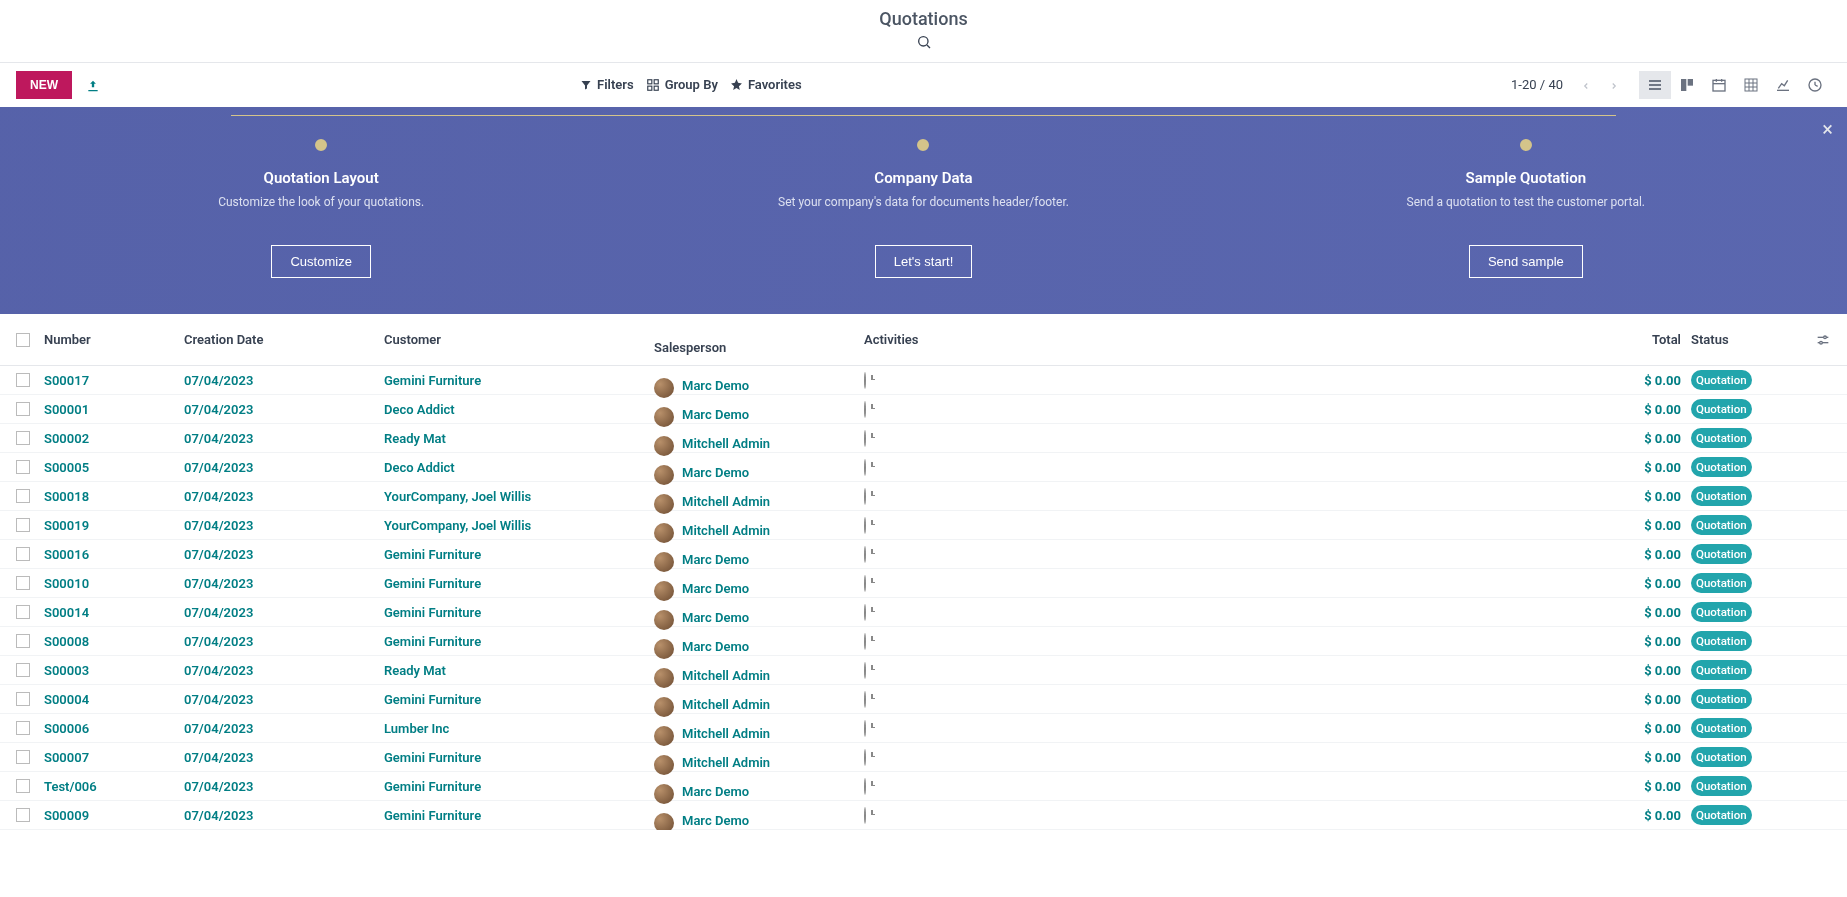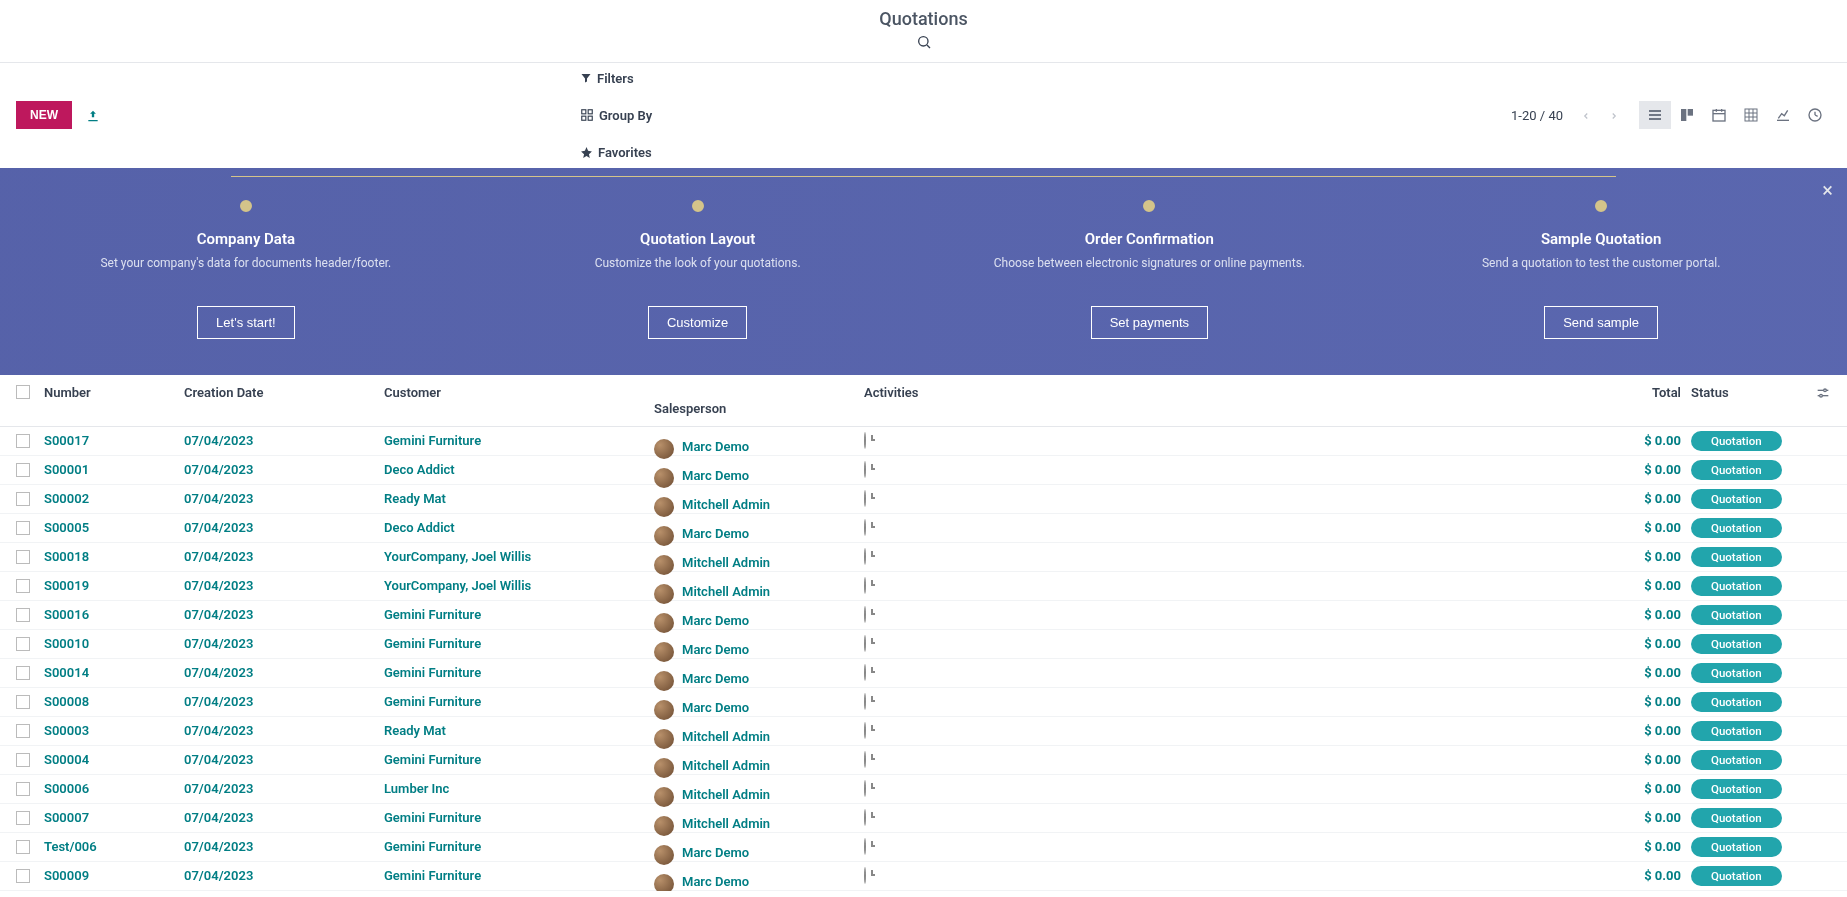--- a/index.html
+++ b/index.html
@@ -7,61 +7,61 @@
 
 .header-row { display: flex; align-items: center; padding: 8px 16px; border-bottom: 1px solid #e5e7eb; flex-direction: column; }
 .page-title { font-size: 18px; font-weight: 500; color: #4b5563; }
 .search-area { flex: 1; margin-left: 400px; }
 .search-input { width: 100%; border: none; outline: none; font-size: 13px; color: #6b7280; background: transparent; }
 .search-icon-wrap { padding: 4px 8px; cursor: pointer; }
 
 .toolbar-row { display: flex; align-items: center; padding: 8px 16px; }
 .new-btn { background: #be185d; color: #fff; border: none; padding: 7px 14px; font-size: 12px; font-weight: 600; cursor: pointer; }
 .upload-icon { margin-left: 14px; color: #017e84; cursor: pointer; font-size: 14px; }
-.toolbar-center { display: flex; gap: 22px; margin-left: 480px; flex-direction: column; }
+.toolbar-center { display: flex; gap: 12px; margin-left: 480px; }
 .toolbar-item { display: flex; align-items: center; gap: 5px; font-size: 13px; font-weight: 600; color: #374151; cursor: pointer; }
 .toolbar-right { margin-left: auto; display: flex; align-items: center; gap: 6px; }
 .pager { font-size: 13px; color: #374151; margin-right: 6px; }
 .nav-arrow { color: #9ca3af; padding: 4px 6px; cursor: pointer; }
 .view-btns { display: flex; gap: 0; margin-left: 8px; }
 .view-btn { padding: 6px 8px; cursor: pointer; color: #6b7280; }
 .view-btn.active { background: #e5e7eb; color: #374151; }
 
 .onboarding { position: relative; background: linear-gradient(rgba(88,101,176,0.85), rgba(88,101,176,0.85)), linear-gradient(90deg, #4a5082, #6670a8); color: #fff; padding: 32px 20px 36px; }
 .onboarding-close { position: absolute; top: 10px; right: 14px; font-size: 20px; color: #e5e7eb; cursor: pointer; }
 .onboarding-steps { display: flex; justify-content: space-around; position: relative; }
 .progress-line { position: absolute; top: 8px; left: 12.5%; right: 12.5%; height: 1px; background: #d4c48a; z-index: 0; }
 .step { flex: 1; text-align: center; position: relative; z-index: 1; padding: 0 10px; }
 .step-dot { width: 12px; height: 12px; border-radius: 50%; background: #d4c48a; margin: 0 auto 18px; border: 2px solid #d4c48a; }
 .step-title { font-size: 15px; font-weight: 600; margin-bottom: 6px; }
 .step-desc { font-size: 12px; color: #dce0f0; line-height: 1.5; margin-bottom: 16px; min-height: 36px; }
 .step-btn { background: transparent; border: 1px solid #fff; color: #fff; padding: 8px 18px; font-size: 13px; cursor: pointer; }
 
 .table-wrap { }
-.table-header { display: flex; align-items: flex-start; padding: 10px 16px; border-bottom: 1px solid #e5e7eb; font-weight: 600; font-size: 13px; color: #374151; }
+.table-header { display: flex; align-items: center; padding: 10px 16px; border-bottom: 1px solid #e5e7eb; font-weight: 600; font-size: 13px; color: #374151; }
 .col-check { width: 28px; }
 .col-number { width: 140px; }
 .col-date { width: 200px; }
 .col-customer { width: 270px; }
 .col-sales { width: 210px; margin-top: 16px; }
 .col-activities { width: 270px; }
 .col-total { flex: 1; text-align: right; padding-right: 10px; }
 .col-status { width: 110px; }
 .col-settings { width: 30px; text-align: right; }
 
 .table-row { display: flex; align-items: center; padding: 5px 16px; border-bottom: 1px solid #f1f3f5; font-size: 13px; height: 29px; }
 .checkbox { width: 14px; height: 14px; border: 1px solid #bbb; background: #fff; cursor: pointer; }
 .link-text { color: #017e84; font-weight: 600; cursor: pointer; }
 .sales-cell { display: flex; align-items: flex-start; gap: 8px; }
 .avatar { width: 20px; height: 20px; border-radius: 50%; background: radial-gradient(circle at 30% 30%, #b8906a, #6b4a30); flex-shrink: 0; }
 .clock-icon { width: 16px; height: 16px; border: 1.5px solid #888; border-radius: 50%; position: relative; cursor: pointer; }
 .clock-icon::before { content: ''; position: absolute; top: 2px; left: 6px; width: 1.5px; height: 5px; background: #888; }
 .clock-icon::after { content: ''; position: absolute; top: 6px; left: 6px; width: 4px; height: 1.5px; background: #888; }
 .total-text { color: #017e84; font-weight: 700; }
-.status-badge { background: #22a5ac; color: #fff; padding: 3px 20px; border-radius: 11px; font-size: 11.5px; font-weight: 500; display: inline-block; }
+.status-badge { background: #22a5ac; color: #fff; padding: 3px 5px; border-radius: 11px; font-size: 11.5px; font-weight: 500; display: inline-block; }
 
 svg { display: inline-block; vertical-align: middle; }
 </style>
 </head>
 <body>
 
 <div class="header-row">
   <div class="page-title">Quotations</div>
   <div class="search-icon-wrap">
     <svg width="16" height="16" viewBox="0 0 24 24" fill="none" stroke="#374151" stroke-width="2">
@@ -160,35 +160,29 @@
     </div>
   </div>
 </div>
 
 <div class="onboarding">
   <span class="onboarding-close">×</span>
   <div class="progress-line"></div>
   <div class="onboarding-steps" id="onboarding-steps">
       <div class="step">
     <div class="step-dot"></div>
+    <div class="step-title">Quotation Layout</div>
+    <div class="step-desc">Customize the look of your quotations.</div>
+    <button class="step-btn">Customize</button>
+  </div>
+      <div class="step">
+    <div class="step-dot"></div>
     <div class="step-title">Company Data</div>
     <div class="step-desc">Set your company's data for documents header/footer.</div>
     <button class="step-btn">Let's start!</button>
-  </div>
-      <div class="step">
-    <div class="step-dot"></div>
-    <div class="step-title">Quotation Layout</div>
-    <div class="step-desc">Customize the look of your quotations.</div>
-    <button class="step-btn">Customize</button>
-  </div>
-      <div class="step">
-    <div class="step-dot"></div>
-    <div class="step-title">Order Confirmation</div>
-    <div class="step-desc">Choose between electronic signatures or online payments.</div>
-    <button class="step-btn">Set payments</button>
   </div>
       <div class="step">
     <div class="step-dot"></div>
     <div class="step-title">Sample Quotation</div>
     <div class="step-desc">Send a quotation to test the customer portal.</div>
     <button class="step-btn">Send sample</button>
   </div>
     </div>
 </div>
 

